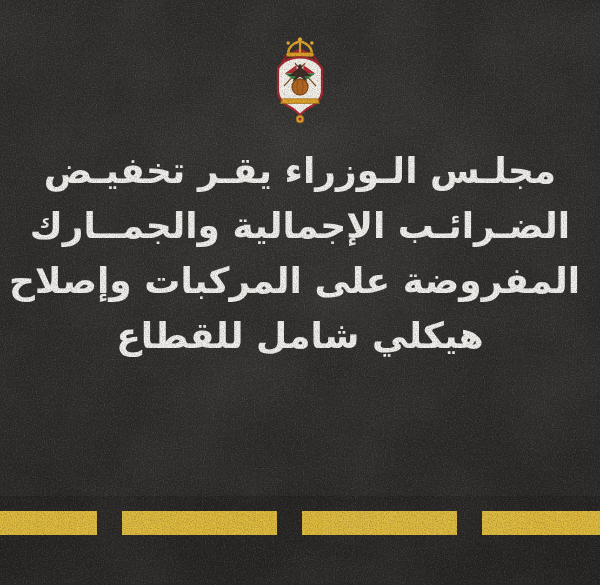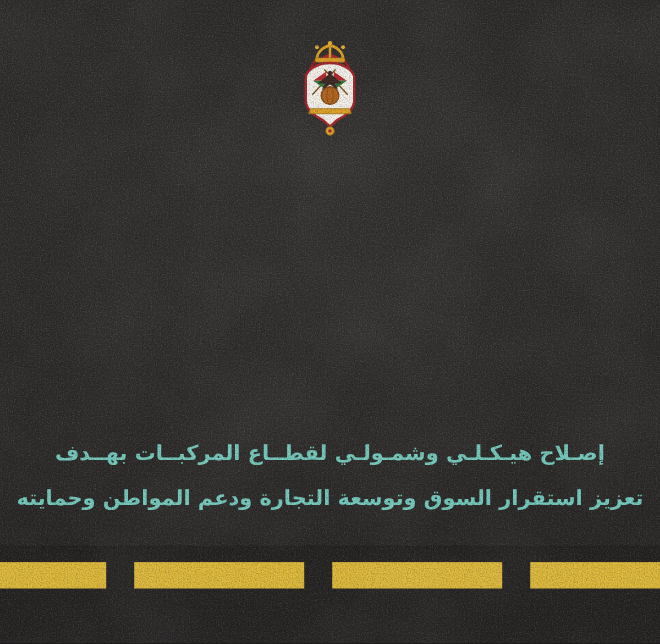--- a/index.html
+++ b/index.html
@@ -115,25 +115,27 @@
 
     <path d="M50,35 L37,46 L45,46 L41,53 L50,47 L59,53 L55,46 L63,46 Z" fill="#3c2823"></path>
     <circle cx="50" cy="34.5" r="2.2" fill="#3c2823"></circle>
 
     <path d="M29,73 L71,73 L73,78.5 L27,78.5 Z" fill="#dfa125" stroke="#9a6d12" stroke-width="0.8"></path>
 
     <circle cx="50" cy="97" r="4.6" fill="#dfa125" stroke="#9a6d12" stroke-width="0.9"></circle>
     <circle cx="50" cy="97" r="1.9" fill="#a3242a"></circle>
   </svg>
 
+  <div class="headline">
+    <div class="line">مجلـس الـوزراء يقـر تخفيـض</div>
+    <div class="line">الضـرائـب الإجمالية والجمــارك</div>
+    <div class="line">المفروضة على المركبات وإصلاح</div>
+    <div class="line">هيكلي شامل للقطاع</div>
+  </div>
 
-  <div class="subheadline">
-    <div class="line">إصـلاح هيـكـلـي وشمـولـي لقطــاع المركبــات بهــدف</div>
-    <div class="line">تعزيز استقرار السوق وتوسعة التجارة ودعم المواطن وحمايته</div>
-  </div>
 
   <div class="road-shade"></div>
 
   <div class="road-line"></div>
 
   <svg class="grain-overlay" width="600" height="585" aria-hidden="true">
     <filter id="f-mottle" x="0" y="0" width="100%" height="100%">
       <feTurbulence type="fractalNoise" baseFrequency="0.012" numOctaves="3" seed="4" stitchTiles="stitch"></feTurbulence>
       <feColorMatrix type="matrix" values="0 0 0 0 1  0 0 0 0 1  0 0 0 0 0.95  0.5 0.5 0.5 0 -0.6"></feColorMatrix>
     </filter>

